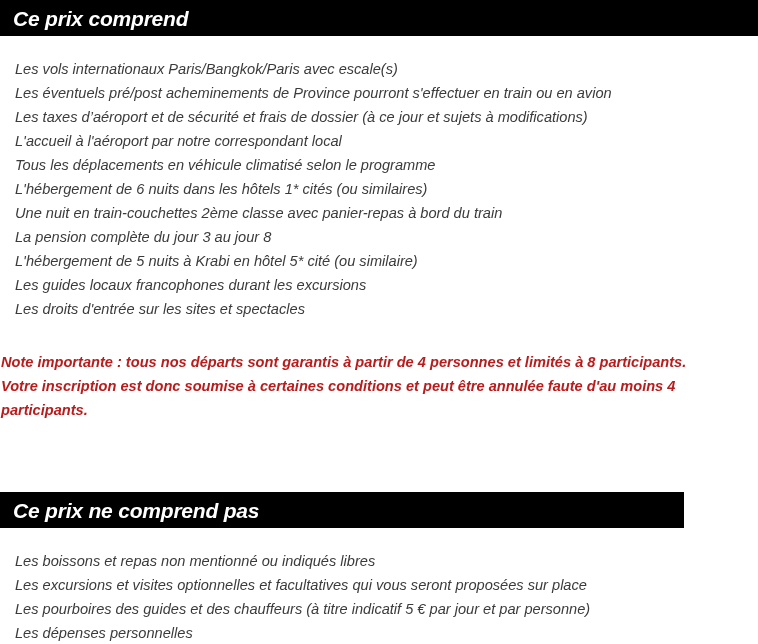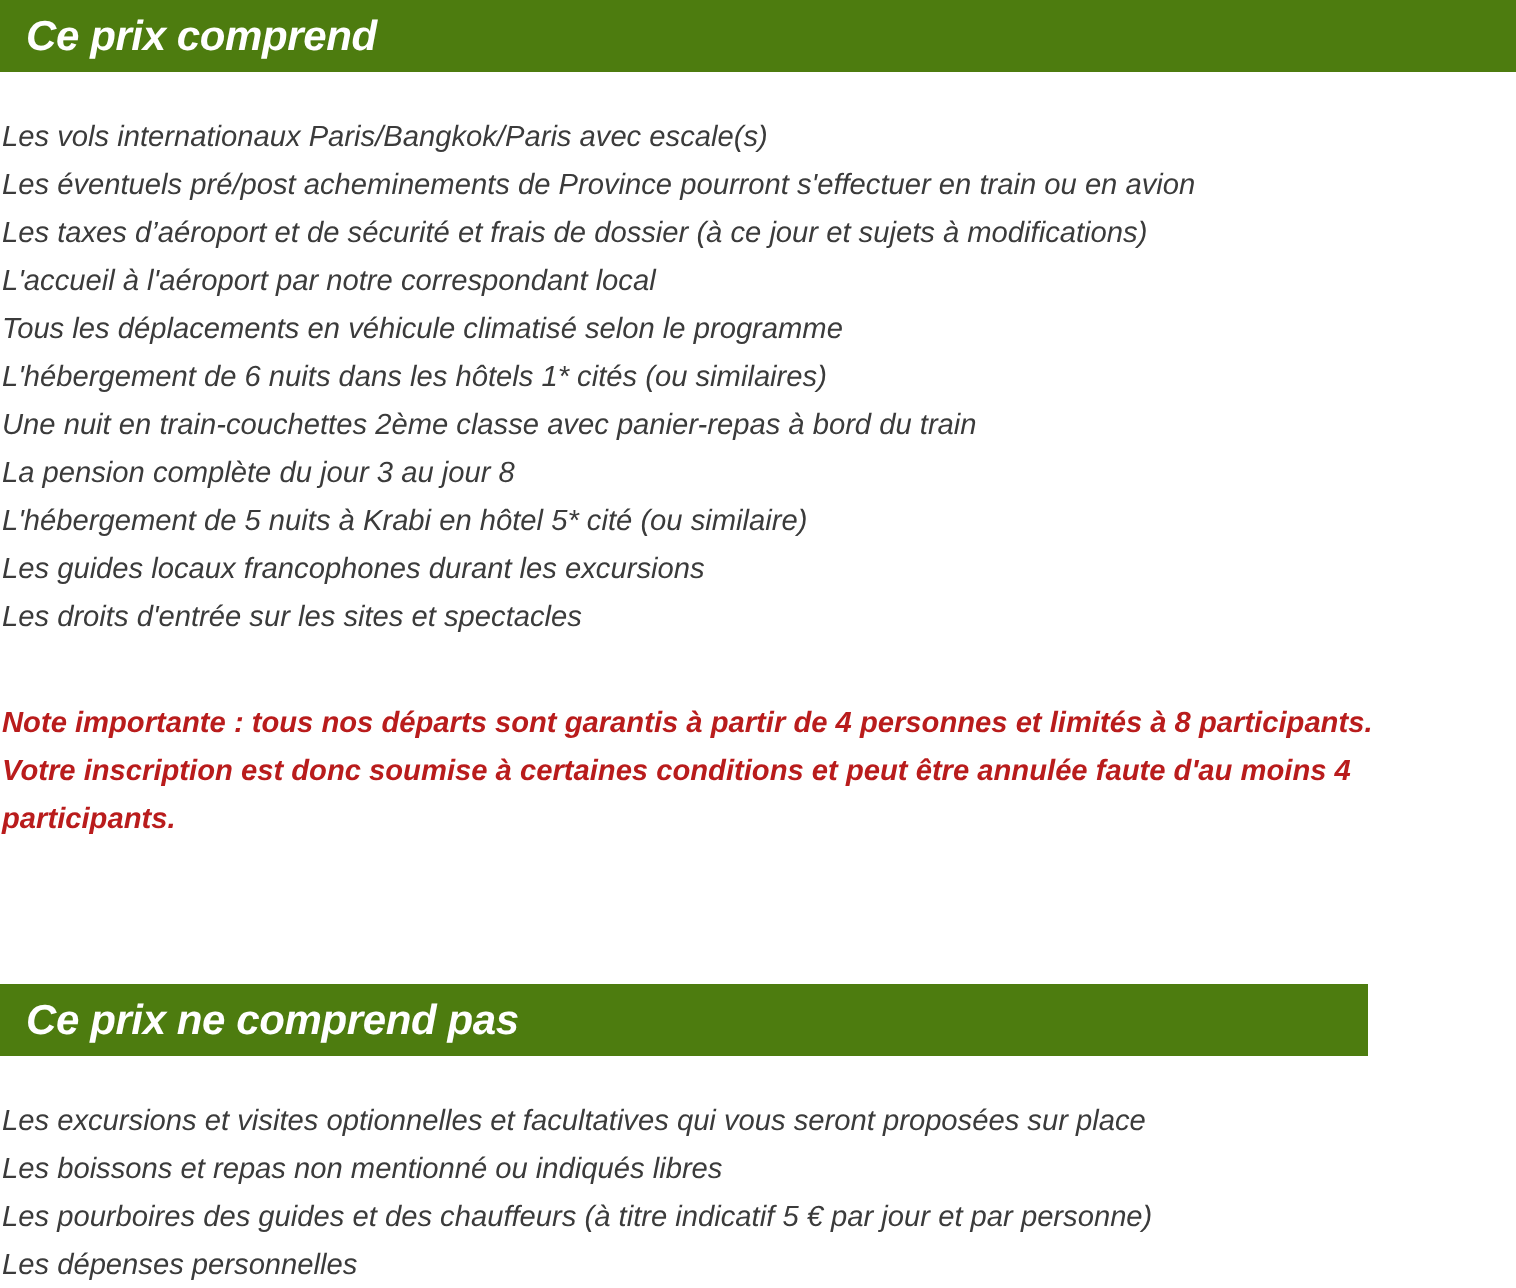--- a/index.html
+++ b/index.html
@@ -16,21 +16,21 @@
 
   .page {
     position: relative;
     width: 758px;
     height: 644px;
   }
 
   
   .section-header {
     box-sizing: border-box;
-    background: #4d7c0f;
+    background: #000000;
     color: #ffffff;
     font-style: italic;
     font-weight: bold;
     letter-spacing: -0.2px;
     display: flex;
     align-items: center;
   }
   .section-header .section-title {
     display: block;
     padding-left: 13px;
@@ -52,21 +52,21 @@
   .list-block {
     padding: 0;
     margin: 0;
     list-style: none;
   }
   .list-line {
     font-style: italic;
     font-size: 14.6px;
     line-height: 24px;
     color: #3b3b3b;
-    padding-left: 1px;
+    padding-left: 15px;
     white-space: nowrap;
   }
 
   .note-paragraph {
     font-style: italic;
     font-weight: bold;
     font-size: 14.6px;
     line-height: 24px;
     color: #b91c1c;
     padding-left: 1px;
@@ -110,20 +110,20 @@
 
   <div class="spacer-before-header-2"></div>
 
   <div class="section-header" id="header-excluded">
     <span class="section-title">Ce prix ne comprend pas</span>
   </div>
 
   <div class="spacer-after-header-2"></div>
 
   <ul class="list-block" id="list-excluded">
+    <li class="list-line">Les boissons et repas non mentionné ou indiqués libres</li>
     <li class="list-line">Les excursions et visites optionnelles et facultatives qui vous seront proposées sur place</li>
-    <li class="list-line">Les boissons et repas non mentionné ou indiqués libres</li>
     <li class="list-line">Les pourboires des guides et des chauffeurs (à titre indicatif 5 € par jour et par personne)</li>
     <li class="list-line">Les dépenses personnelles</li>
 
   </ul>
 
 </div>
 
 </body></html>

